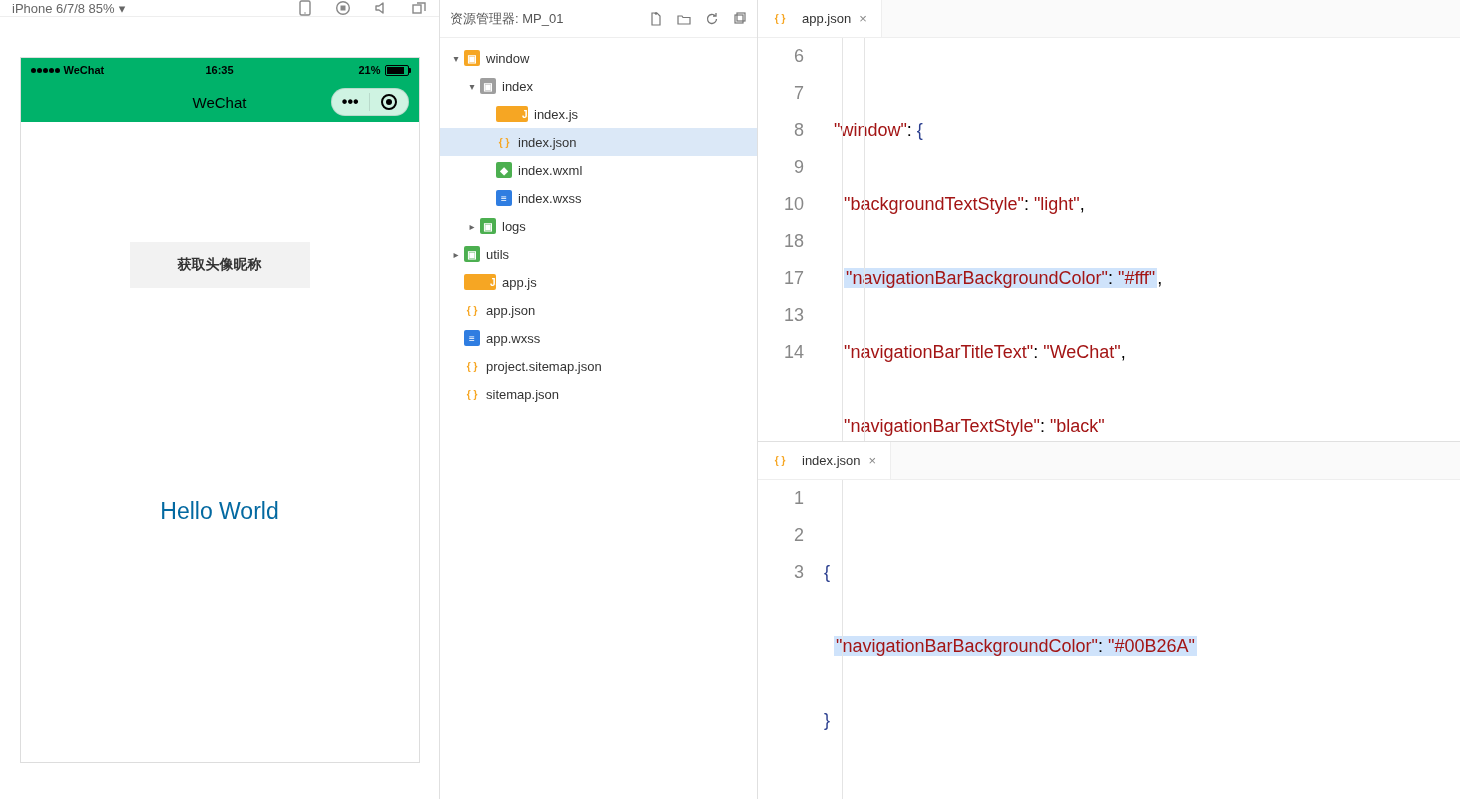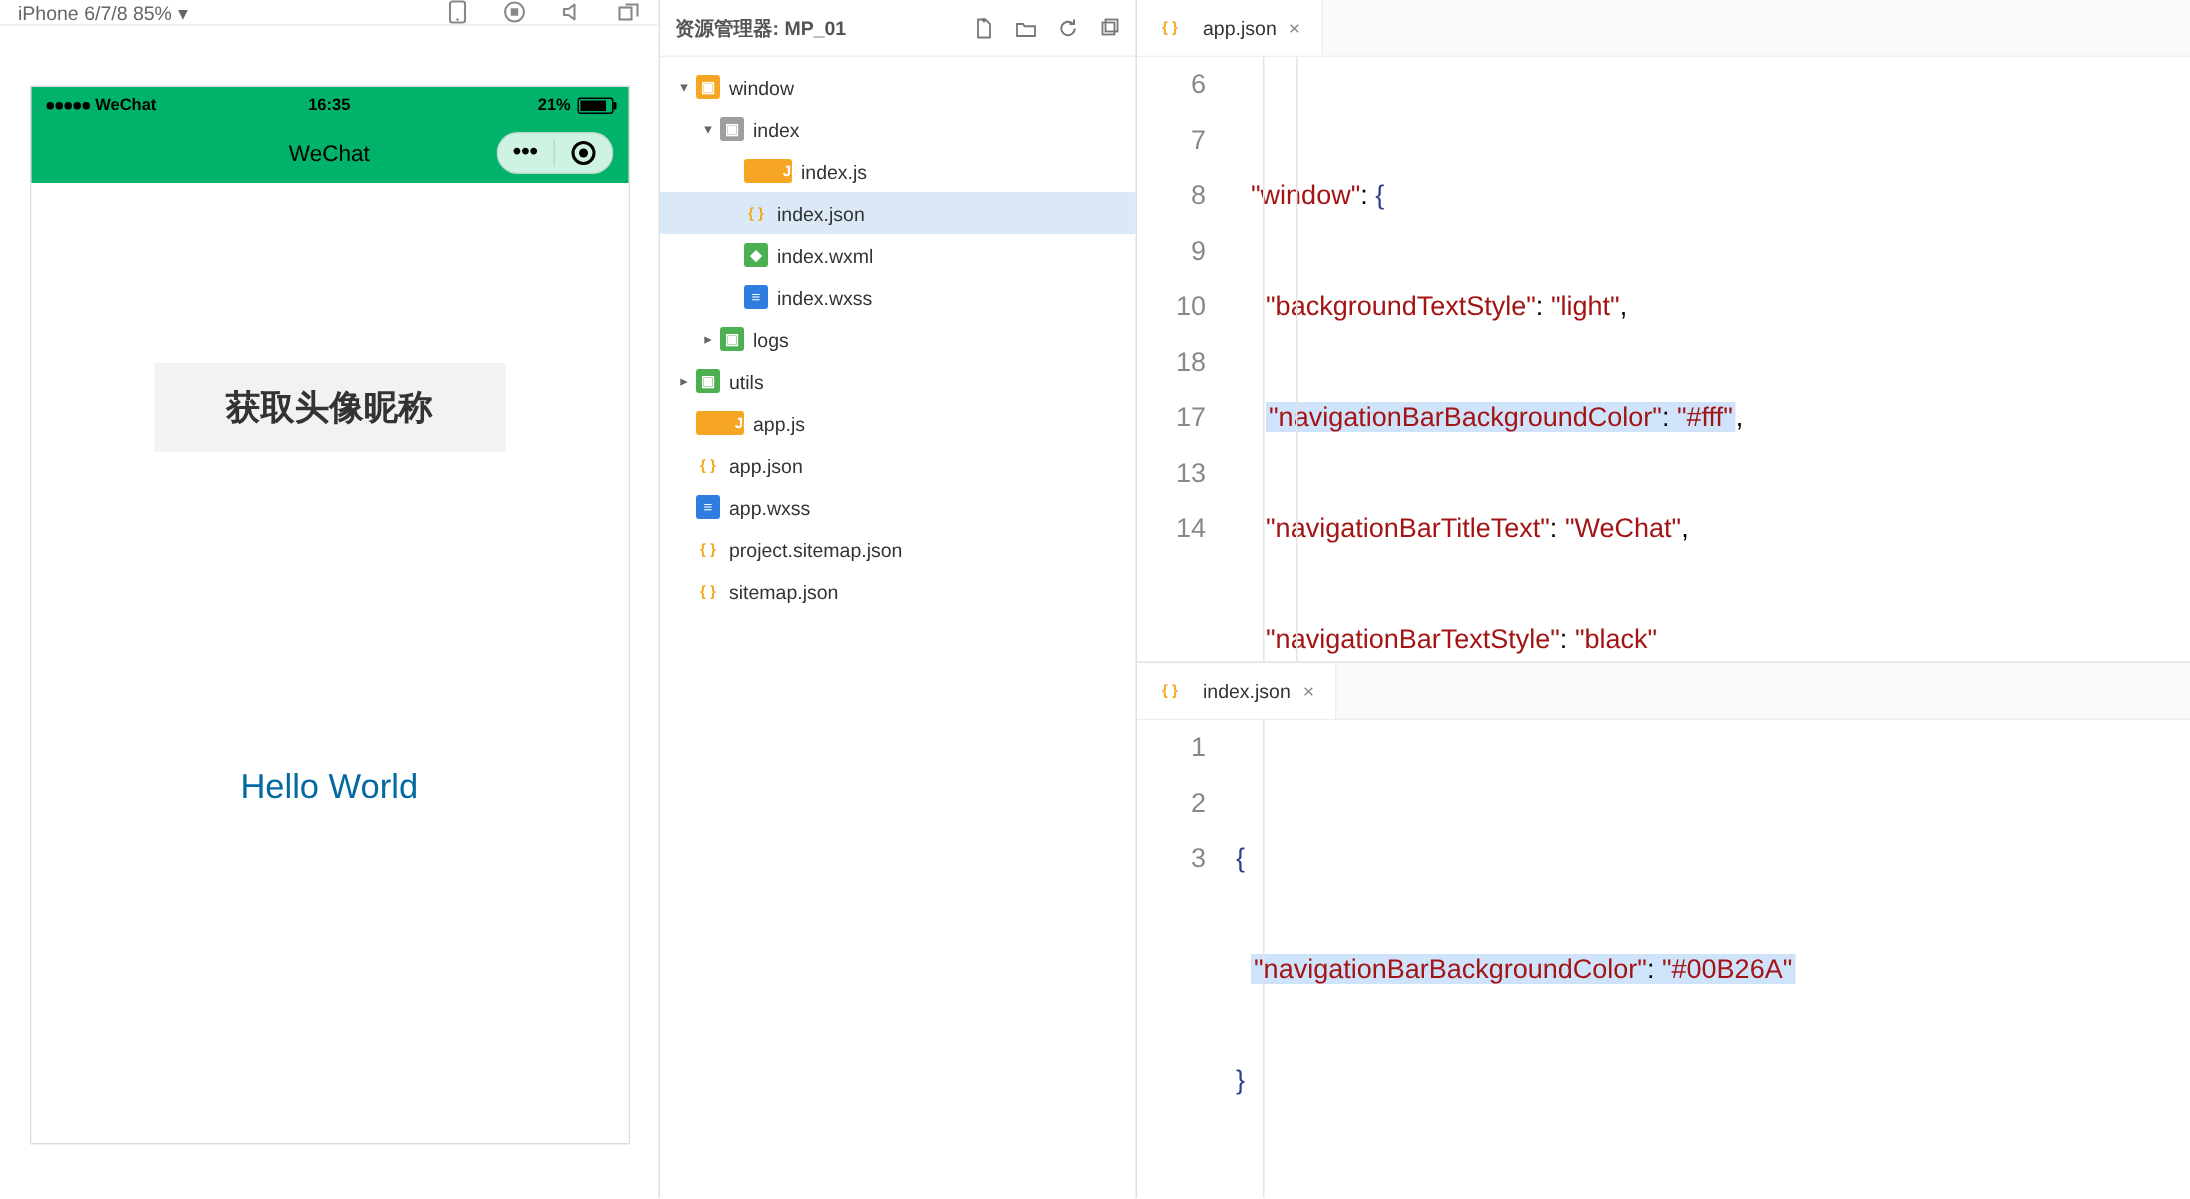--- a/index.html
+++ b/index.html
@@ -29,27 +29,27 @@
 .sb-batt::after { content:""; position:absolute; right:-3px; top:2px; width:2px; height:5px; background:#000; border-radius:0 1px 1px 0;}
 .sb-batt i { position:absolute; left:1px; top:1px; bottom:1px; width:80%; background:#000; }
 .navbar { height:40px; background:#00B26A; display:flex; align-items:center; justify-content:center; position:relative; }
 .navbar .nb-title { font-size:15px; color:#000; font-weight:500; }
 .capsule { position:absolute; right:10px; top:6px; width:78px; height:28px; background:rgba(230,250,240,0.9); border:1px solid rgba(0,0,0,0.1); border-radius:14px; display:flex; align-items:center; }
 .capsule .cap-menu { flex:1; display:flex; justify-content:center; font-weight:bold; color:#000; border-right:1px solid rgba(0,0,0,0.1); }
 .capsule .cap-close { flex:1; display:flex; justify-content:center; align-items:center; }
 .cap-ring { width:16px; height:16px; border:2px solid #000; border-radius:50%; display:flex; align-items:center; justify-content:center; }
 .cap-ring::after { content:""; width:6px; height:6px; background:#000; border-radius:50%; }
 .page { flex:1; background:#fff; padding-top:120px; display:flex; flex-direction:column; align-items:center; }
-.avatar-btn { background:#f2f2f2; padding:14px 48px; font-size:23px; font-weight:bold; cursor:pointer; margin-bottom:210px; }
+.avatar-btn { background:#f2f2f2; padding:14px 48px; font-size:14px; font-weight:bold; cursor:pointer; margin-bottom:210px; }
 .hello { font-size:23px; color:#0369a1; }
 
 
 .explorer-panel { width:318px; background:#fff; border-right:1px solid #e0e0e0; display:flex; flex-direction:column; font-size:13px; }
 .exp-head { height:38px; display:flex; align-items:center; padding:0 10px; gap:8px; border-bottom:1px solid #eee; color:#555; }
-.exp-head .exp-title { flex:1; white-space:nowrap; overflow:hidden;font-weight:bold; }
+.exp-head .exp-title { flex:1; white-space:nowrap; overflow:hidden; }
 .exp-head .exp-icons { display:flex; gap:14px; color:#777; }
 .exp-head .exp-icons span { cursor:pointer; }
 .tree { padding:6px 0; user-select:none; }
 .tree-row { display:flex; align-items:center; height:28px; padding-right:8px; cursor:pointer; color:#333; }
 .tree-row.selected { background:#dbe8f7; }
 .tw { display:inline-block; text-align:center; color:#666; font-size:10px; }
 .ico { width:16px; height:16px; margin-right:6px; display:inline-flex; align-items:center; justify-content:center; font-size:10px; font-weight:bold; border-radius:2px; }
 .ico-folder { background:#f6a623; color:#fff; }
 .ico-folder-g { background:#4caf50; color:#fff; }
 .ico-folder-grey { background:#9e9e9e; color:#fff; }

